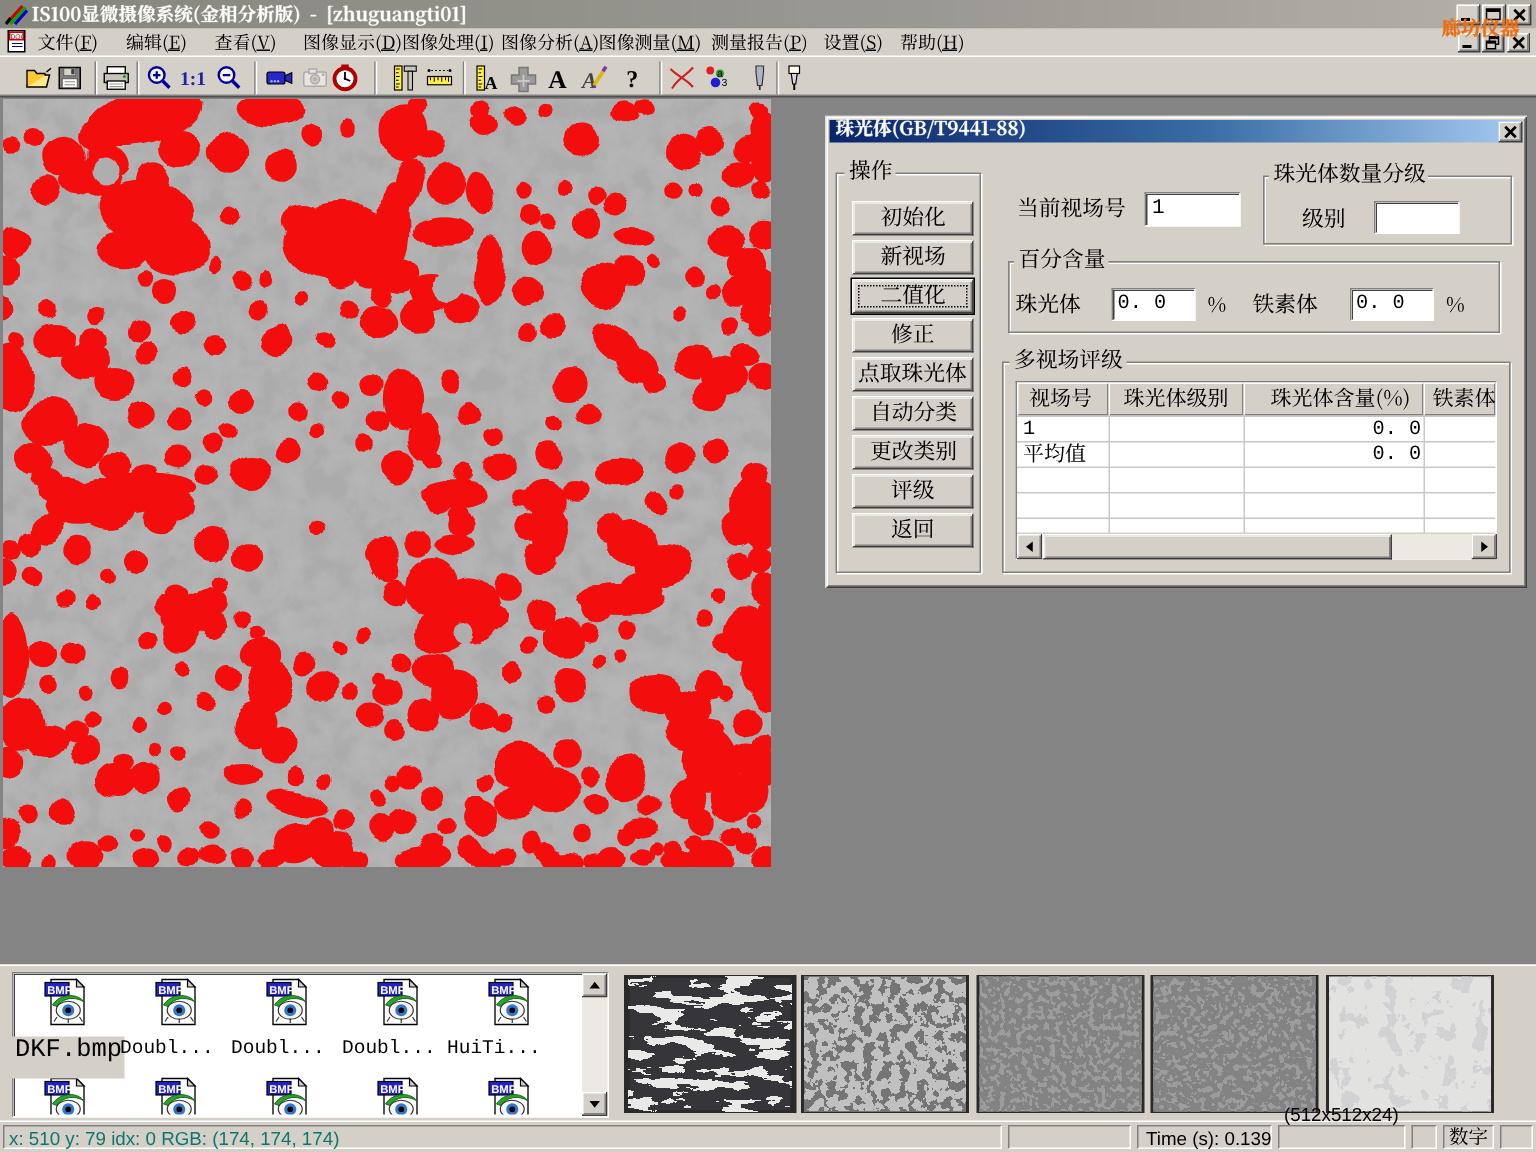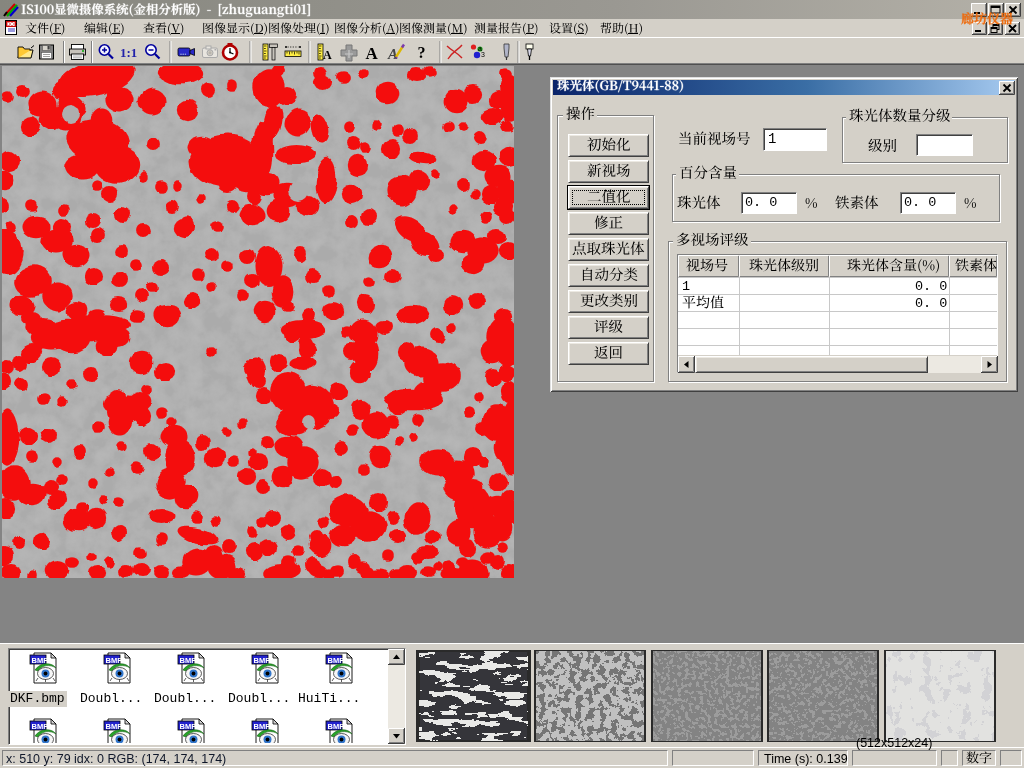--- a/index.html
+++ b/index.html
@@ -803,21 +803,21 @@
       <use href="#bmpicon" x="19" y="68"></use>
       <use href="#bmpicon" x="93" y="2"></use>
       <use href="#bmpicon" x="93" y="68"></use>
       <use href="#bmpicon" x="167" y="2"></use>
       <use href="#bmpicon" x="167" y="68"></use>
       <use href="#bmpicon" x="241" y="2"></use>
       <use href="#bmpicon" x="241" y="68"></use>
       <use href="#bmpicon" x="315" y="2"></use>
       <use href="#bmpicon" x="315" y="68"></use>
     </svg>
-    <div class="abs" style="left:8px;top:691px;height:16px;padding:0 2px;background:#d4d0c8;font-family:'Liberation Mono',monospace;font-size:13px;color:#000;white-space:nowrap">DKF.bmp</div>
+    <div class="abs" style="left:8px;top:691px;height:28px;padding:0 2px;background:#d4d0c8;font-family:'Liberation Mono',monospace;font-size:17px;color:#000;white-space:nowrap">DKF.bmp</div>
     <div class="abs" style="left:78px;top:691px;height:16px;padding:0 2px;font-family:'Liberation Mono',monospace;font-size:13px;color:#000;white-space:nowrap">Doubl...</div>
     <div class="abs" style="left:152px;top:691px;height:16px;padding:0 2px;font-family:'Liberation Mono',monospace;font-size:13px;color:#000;white-space:nowrap">Doubl...</div>
     <div class="abs" style="left:226px;top:691px;height:16px;padding:0 2px;font-family:'Liberation Mono',monospace;font-size:13px;color:#000;white-space:nowrap">Doubl...</div>
     <div class="abs" style="left:296px;top:691px;height:16px;padding:0 2px;font-family:'Liberation Mono',monospace;font-size:13px;color:#000;white-space:nowrap">HuiTi...</div>
     <div class="abs" style="left:388px;top:649px;width:17px;height:95px;background:#ece9e2"></div>
     <svg class="abs" style="left:388px;top:649px" width="17" height="16">
       <rect width="17" height="16" fill="#d4d0c8"></rect>
       <path d="M0.5 15V0.5H16" stroke="#fff" fill="none"></path>
       <path d="M0 15.5H16.5V0" stroke="#404040" fill="none"></path>
       <path d="M1 14.5H15.5V1" stroke="#808080" fill="none"></path>
@@ -880,21 +880,21 @@
       <rect x="886" y="1" width="108" height="90" filter="url(#tnE)" opacity="0.75"></rect>
     </svg>
     <div class="abs" style="left:0;top:747px;width:1024px;height:21px;background:#d4d0c8;border-top:1px solid #fff"></div>
     <div class="abs" style="left:2px;top:750px;width:666px;height:16px;border:1px solid;border-color:#808080 #fff #fff #808080"></div>
     <div class="abs" style="left:672px;top:750px;width:82px;height:16px;border:1px solid;border-color:#808080 #fff #fff #808080"></div>
     <div class="abs" style="left:758px;top:750px;width:90px;height:16px;border:1px solid;border-color:#808080 #fff #fff #808080"></div>
     <div class="abs" style="left:852px;top:750px;width:85px;height:16px;border:1px solid;border-color:#808080 #fff #fff #808080"></div>
     <div class="abs" style="left:941px;top:750px;width:17px;height:16px;border:1px solid;border-color:#808080 #fff #fff #808080"></div>
     <div class="abs" style="left:962px;top:750px;width:34px;height:16px;border:1px solid;border-color:#808080 #fff #fff #808080"></div>
     <div class="abs" style="left:1000px;top:750px;width:22px;height:16px;border:1px solid;border-color:#808080 #fff #fff #808080"></div>
-    <div class="abs" style="left:6px;top:752px;font-size:12.5px;color:#0f172a;font-family:'Liberation Sans'">x: 510 y: 79 idx: 0 RGB: (174, 174, 174)</div>
+    <div class="abs" style="left:6px;top:752px;font-size:12.5px;color:#0f766e;font-family:'Liberation Sans'">x: 510 y: 79 idx: 0 RGB: (174, 174, 174)</div>
     <div class="abs" style="left:764px;top:752px;font-size:12.5px;font-family:'Liberation Sans'">Time (s): 0.139</div>
     <div class="abs" style="left:856px;top:736px;font-size:12.5px;font-family:'Liberation Sans'">(512x512x24)</div>
     <svg style="position:absolute;left:966px;top:751px" width="28" height="16" viewBox="0 0 28 16">
       <path transform="translate(0,11.4)" d="M5.8 -3.8V-3.5H0.7L0.5 -3.8ZM5.3 -3.8 5.8 -4.3 6.7 -3.5Q6.6 -3.4 6.2 -3.4Q5.8 -2.2 5.1 -1.4Q4.4 -0.5 3.4 0.1Q2.3 0.7 0.7 1L0.7 0.8Q2.7 0.2 3.9 -1Q5 -2.1 5.4 -3.8ZM1.4 -2Q2.5 -2 3.3 -1.8Q4.1 -1.6 4.7 -1.4Q5.2 -1.2 5.5 -0.9Q5.8 -0.7 5.9 -0.5Q6 -0.3 6 -0.1Q5.9 0.1 5.8 0.1Q5.6 0.2 5.4 0.1Q5.1 -0.2 4.6 -0.5Q4.1 -0.8 3.6 -1.1Q3 -1.3 2.4 -1.5Q1.8 -1.7 1.3 -1.8ZM1.3 -1.8Q1.5 -2.1 1.7 -2.5Q2 -3 2.3 -3.5Q2.5 -4 2.7 -4.4Q3 -4.9 3.1 -5.2L4.3 -4.7Q4.3 -4.6 4.1 -4.5Q4 -4.5 3.6 -4.5L3.9 -4.7Q3.7 -4.3 3.4 -3.8Q3.1 -3.3 2.8 -2.7Q2.4 -2.2 2.2 -1.8ZM11.5 -8.8Q11.5 -8.8 11.6 -8.7Q11.8 -8.6 11.9 -8.4Q12.1 -8.3 12.3 -8.1Q12.5 -7.9 12.7 -7.8Q12.6 -7.6 12.3 -7.6H7.8V-8H10.9ZM9.6 -10.6Q9.5 -10.4 9.4 -10.3Q9.3 -10.3 9.1 -10.3Q8.7 -8.5 8.1 -7Q7.5 -5.5 6.6 -4.5L6.4 -4.6Q6.8 -5.4 7.1 -6.4Q7.5 -7.4 7.7 -8.6Q8 -9.7 8.1 -10.9ZM11.5 -8Q11.4 -6.4 11 -5Q10.6 -3.6 10 -2.5Q9.3 -1.4 8.2 -0.5Q7.1 0.4 5.5 1L5.3 0.8Q6.7 0.1 7.7 -0.8Q8.6 -1.7 9.2 -2.8Q9.8 -3.9 10.1 -5.2Q10.4 -6.5 10.5 -8ZM7.7 -7.7Q8 -6 8.6 -4.4Q9.2 -2.9 10.2 -1.7Q11.2 -0.5 12.7 0.2L12.6 0.3Q12.3 0.4 12.1 0.6Q11.9 0.7 11.8 1Q10.4 0.1 9.6 -1.1Q8.7 -2.4 8.3 -4Q7.8 -5.6 7.6 -7.3ZM6.6 -10.1Q6.6 -10 6.4 -9.9Q6.3 -9.8 6.1 -9.8Q5.8 -9.5 5.5 -9.1Q5.2 -8.7 4.9 -8.4L4.6 -8.5Q4.8 -8.9 5 -9.4Q5.2 -10 5.4 -10.5ZM1.3 -10.4Q1.8 -10.2 2.1 -9.9Q2.5 -9.7 2.6 -9.4Q2.7 -9.1 2.7 -8.9Q2.7 -8.7 2.6 -8.6Q2.5 -8.5 2.3 -8.5Q2.2 -8.4 2 -8.6Q1.9 -9 1.7 -9.5Q1.4 -10 1.1 -10.3ZM4 -7.6Q4.8 -7.4 5.3 -7.2Q5.8 -6.9 6 -6.6Q6.3 -6.3 6.3 -6.1Q6.4 -5.8 6.3 -5.6Q6.2 -5.5 6.1 -5.4Q5.9 -5.4 5.7 -5.5Q5.5 -5.8 5.2 -6.2Q4.9 -6.6 4.6 -6.9Q4.2 -7.3 3.9 -7.5ZM4 -8Q3.5 -7 2.6 -6.2Q1.7 -5.4 0.6 -4.8L0.4 -5.1Q1.3 -5.7 2 -6.5Q2.7 -7.3 3.1 -8.2H4ZM4.6 -10.8Q4.6 -10.6 4.5 -10.6Q4.4 -10.5 4.2 -10.4V-5.4Q4.2 -5.3 4 -5.3Q3.9 -5.2 3.8 -5.1Q3.6 -5.1 3.5 -5.1H3.3V-10.9ZM6.2 -8.9Q6.2 -8.9 6.3 -8.8Q6.5 -8.6 6.8 -8.4Q7 -8.2 7.2 -8Q7.1 -7.8 6.9 -7.8H0.7L0.6 -8.2H5.6Z M23.8 -8.8 24.4 -9.4 25.5 -8.4Q25.4 -8.4 25.3 -8.3Q25.2 -8.3 25 -8.3Q24.7 -8 24.2 -7.5Q23.8 -7.1 23.4 -6.8L23.2 -6.9Q23.3 -7.2 23.5 -7.6Q23.6 -7.9 23.8 -8.2Q23.9 -8.6 24 -8.8ZM15.2 -9.5Q15.4 -8.8 15.4 -8.2Q15.3 -7.7 15.1 -7.3Q14.9 -7 14.7 -6.8Q14.5 -6.7 14.3 -6.6Q14.1 -6.6 13.9 -6.7Q13.7 -6.7 13.6 -6.9Q13.6 -7.1 13.7 -7.4Q13.8 -7.6 14 -7.7Q14.3 -7.8 14.5 -8.1Q14.7 -8.4 14.9 -8.7Q15 -9.1 15 -9.5ZM24.2 -8.8V-8.5H15V-8.8ZM18.7 -10.9Q19.3 -10.8 19.7 -10.6Q20.1 -10.3 20.3 -10.1Q20.5 -9.8 20.5 -9.5Q20.4 -9.3 20.3 -9.1Q20.2 -9 20 -9Q19.8 -8.9 19.5 -9.1Q19.5 -9.6 19.2 -10Q18.9 -10.5 18.5 -10.8ZM21.6 -7 22.2 -7.6 23.3 -6.6Q23.2 -6.5 23.1 -6.5Q22.9 -6.5 22.7 -6.5Q22.1 -6.1 21.3 -5.6Q20.6 -5.2 19.8 -5H19.5Q19.9 -5.2 20.4 -5.6Q20.8 -5.9 21.2 -6.3Q21.5 -6.7 21.7 -7ZM20.4 -5.2Q20.4 -4.9 19.9 -4.9V-0.3Q19.9 0.1 19.8 0.4Q19.7 0.6 19.4 0.8Q19.1 1 18.4 1Q18.4 0.8 18.3 0.6Q18.2 0.5 18.1 0.4Q17.9 0.3 17.6 0.2Q17.3 0.1 16.8 0V-0.2Q16.8 -0.2 17 -0.2Q17.3 -0.1 17.6 -0.1Q18 -0.1 18.3 -0.1Q18.6 -0.1 18.7 -0.1Q18.9 -0.1 19 -0.1Q19 -0.2 19 -0.3V-5.3ZM24.2 -4.5Q24.2 -4.5 24.3 -4.4Q24.5 -4.3 24.6 -4.2Q24.8 -4 25 -3.9Q25.2 -3.7 25.4 -3.5Q25.4 -3.3 25.1 -3.3H13.7L13.6 -3.7H23.5ZM22.2 -7V-6.6H15.9L15.8 -7Z" fill="#000"></path>
     </svg>
     <svg style="position:absolute;left:961px;top:12px" width="54" height="16" viewBox="0 0 54 16">
       <path transform="translate(0,11.4)" d="M5.8 -11.1Q6.7 -11.1 7.2 -11Q7.7 -10.8 7.9 -10.6Q8.2 -10.3 8.1 -10Q8.1 -9.7 7.9 -9.5Q7.7 -9.3 7.4 -9.2Q7.1 -9.2 6.8 -9.4Q6.7 -9.9 6.4 -10.3Q6 -10.7 5.7 -11ZM1.4 -9.5V-10L3.2 -9.4H2.9V-5.9Q2.9 -5.1 2.9 -4.1Q2.8 -3.2 2.6 -2.2Q2.3 -1.3 1.8 -0.4Q1.3 0.5 0.4 1.2L0.3 1.1Q0.8 0.1 1.1 -1.1Q1.3 -2.3 1.3 -3.5Q1.4 -4.7 1.4 -5.9V-9.4ZM11.2 -10.4Q11.2 -10.4 11.4 -10.3Q11.5 -10.2 11.7 -10Q12 -9.8 12.2 -9.6Q12.5 -9.4 12.7 -9.2Q12.6 -9 12.3 -9H2.3V-9.4H10.4ZM4.4 -8.9Q5.1 -8.8 5.5 -8.7Q5.9 -8.5 6.1 -8.3Q6.2 -8 6.2 -7.8Q6.2 -7.6 6 -7.4Q5.8 -7.3 5.6 -7.3Q5.3 -7.2 5 -7.4Q5 -7.8 4.8 -8.2Q4.5 -8.5 4.3 -8.8ZM7 -7.2V-6.8H4.1V-7.2ZM3.4 -7.8 4.8 -7.2H4.6V-6.4Q4.6 -6.4 4.3 -6.4Q4 -6.4 3.4 -6.4V-7.2ZM3 -0.6Q3.3 -0.7 3.9 -1Q4.5 -1.2 5.2 -1.5Q5.9 -1.7 6.6 -2L6.7 -1.9Q6.4 -1.6 6 -1.2Q5.6 -0.9 5 -0.4Q4.5 0.1 3.8 0.6ZM4.3 -6.9 4.6 -6.7V-0.7L3.5 -0.2L4.1 -0.7Q4.2 -0.3 4.2 0Q4.1 0.4 4 0.6Q3.8 0.8 3.7 0.9L2.8 -0.7Q3.2 -0.9 3.3 -1Q3.4 -1.1 3.4 -1.3V-6.9ZM9.6 0.7Q9.6 0.7 9.4 0.9Q9.3 1 9 1.1Q8.8 1.1 8.5 1.1H8.3V-7.8V-8.4L9.6 -7.8H11.4V-7.4H9.6ZM10.6 -7.8 11.3 -8.5 12.7 -7.2Q12.5 -7.1 12.1 -7.1Q11.9 -6.7 11.6 -6.3Q11.3 -5.8 11 -5.4Q10.8 -4.9 10.5 -4.6Q11.5 -4 11.9 -3.3Q12.4 -2.5 12.4 -1.8Q12.4 -1 12 -0.5Q11.6 -0.1 10.5 -0Q10.5 -0.3 10.5 -0.6Q10.5 -0.9 10.4 -1Q10.3 -1.1 10.2 -1.2Q10 -1.3 9.8 -1.3V-1.5Q10 -1.5 10.2 -1.5Q10.5 -1.5 10.6 -1.5Q10.8 -1.5 10.9 -1.6Q11 -1.6 11 -1.8Q11.1 -1.9 11.1 -2.2Q11.1 -2.8 10.9 -3.4Q10.6 -4 10.1 -4.5Q10.2 -5 10.4 -5.5Q10.5 -6.1 10.6 -6.8Q10.7 -7.4 10.8 -7.8ZM5.7 -3Q6.5 -2.6 7 -2.2Q7.5 -1.7 7.7 -1.3Q7.9 -0.9 7.9 -0.5Q7.8 -0.2 7.6 0Q7.5 0.2 7.2 0.3Q6.9 0.3 6.6 -0Q6.5 -0.5 6.4 -1Q6.2 -1.5 6 -2Q5.8 -2.5 5.5 -2.9ZM6.9 -4V-3.7H4V-4ZM6.9 -5.6V-5.3H4V-5.6ZM6.2 -7.2 6.8 -7.8 8 -6.9Q7.9 -6.8 7.6 -6.7V-3.6Q7.6 -3.5 7.4 -3.4Q7.2 -3.4 7 -3.3Q6.7 -3.2 6.5 -3.2H6.3V-7.2Z M20.1 -11Q21 -10.9 21.5 -10.6Q22 -10.3 22.2 -10Q22.4 -9.7 22.4 -9.4Q22.4 -9.1 22.2 -8.8Q22 -8.6 21.7 -8.6Q21.4 -8.6 21.1 -8.8Q21 -9.2 20.9 -9.6Q20.7 -9.9 20.5 -10.3Q20.2 -10.6 20 -10.9ZM21.2 -8.3Q21.2 -7.1 21.1 -5.9Q20.9 -4.7 20.6 -3.7Q20.3 -2.6 19.7 -1.7Q19.1 -0.8 18.2 -0.1Q17.3 0.7 16 1.2L15.9 1.1Q17.1 0.2 17.8 -0.8Q18.5 -1.9 18.9 -3.1Q19.3 -4.3 19.4 -5.6Q19.5 -6.9 19.5 -8.3ZM23 -5.9 23.8 -6.6 25.2 -5.5Q25.1 -5.4 25 -5.3Q24.9 -5.3 24.7 -5.2Q24.6 -3.9 24.5 -2.9Q24.4 -1.9 24.3 -1.2Q24.2 -0.5 24 -0.1Q23.8 0.3 23.5 0.5Q23.2 0.8 22.8 0.9Q22.4 1.1 21.9 1.1Q21.9 0.7 21.8 0.5Q21.8 0.2 21.7 0Q21.5 -0.1 21.3 -0.3Q21 -0.4 20.6 -0.5L20.6 -0.6Q20.8 -0.6 21.1 -0.6Q21.4 -0.6 21.6 -0.6Q21.9 -0.6 22 -0.6Q22.3 -0.6 22.5 -0.7Q22.7 -1 22.9 -2.2Q23.1 -3.5 23.2 -5.9ZM23.8 -5.9V-5.5H20.5L20.6 -5.9ZM24.3 -9.6Q24.3 -9.6 24.5 -9.4Q24.6 -9.3 24.8 -9.1Q25.1 -8.9 25.3 -8.7Q25.5 -8.5 25.7 -8.3Q25.7 -8.1 25.4 -8.1H17.6L17.5 -8.5H23.5ZM13.3 -2.6Q13.7 -2.6 14.5 -2.8Q15.4 -2.9 16.4 -3.1Q17.5 -3.3 18.6 -3.5L18.6 -3.4Q17.9 -2.9 16.9 -2.4Q15.9 -1.8 14.4 -1.1Q14.3 -0.8 14 -0.7ZM16.9 -10.6Q16.9 -10.5 16.8 -10.4Q16.7 -10.3 16.4 -10.3V-2.7L15 -2.2V-10.8ZM17.2 -8.3Q17.2 -8.3 17.4 -8.1Q17.5 -8 17.7 -7.8Q17.8 -7.6 18 -7.4Q18.2 -7.2 18.4 -7Q18.3 -6.8 18 -6.8H13.5L13.4 -7.2H16.6Z M31.2 -10.4Q31.1 -10.2 31 -10.2Q30.9 -10.1 30.6 -10.1Q30.1 -8.8 29.5 -7.7Q28.8 -6.6 28 -5.7Q27.3 -4.8 26.4 -4.2L26.2 -4.3Q26.8 -5.1 27.3 -6.2Q27.8 -7.3 28.3 -8.5Q28.7 -9.8 29 -11ZM29.9 -7.2Q29.8 -7.1 29.7 -7Q29.6 -6.9 29.5 -6.9V0.7Q29.4 0.8 29.3 0.9Q29.1 1 28.8 1.1Q28.5 1.2 28.2 1.2H27.9V-6.9L28.5 -7.7ZM32.4 -10.9Q33.3 -10.5 33.8 -10.1Q34.3 -9.6 34.5 -9.2Q34.7 -8.7 34.7 -8.4Q34.7 -8 34.5 -7.8Q34.3 -7.6 34 -7.6Q33.7 -7.6 33.4 -7.8Q33.3 -8.3 33.2 -8.9Q33 -9.4 32.8 -9.9Q32.6 -10.4 32.3 -10.8ZM31.2 -9.5Q31.5 -7.6 32.2 -6.1Q32.9 -4.6 33.8 -3.4Q34.8 -2.3 36.1 -1.5Q37.3 -0.7 38.7 -0.2L38.7 -0Q38.1 -0 37.7 0.3Q37.3 0.6 37 1.1Q35.7 0.4 34.7 -0.5Q33.7 -1.4 32.9 -2.7Q32.2 -4 31.7 -5.6Q31.2 -7.3 31 -9.4ZM38.1 -9.5Q38.1 -9.3 37.9 -9.2Q37.8 -9.1 37.6 -9.1Q37.1 -6.6 36.1 -4.6Q35.1 -2.6 33.5 -1.2Q32 0.3 29.7 1.2L29.6 1Q32.4 -0.5 33.9 -3.3Q35.5 -6.1 36 -9.9Z M46.8 -7Q47.5 -7 47.9 -6.9Q48.3 -6.7 48.4 -6.5Q48.6 -6.3 48.6 -6.1Q48.6 -5.8 48.4 -5.7Q48.3 -5.5 48 -5.5Q47.8 -5.5 47.5 -5.6Q47.4 -6 47.2 -6.3Q46.9 -6.7 46.7 -6.9ZM46.5 -5.5Q47.3 -4.7 48.6 -4.3Q49.9 -3.9 51.7 -3.8L51.7 -3.7Q51.5 -3.5 51.3 -3.2Q51.2 -2.8 51.1 -2.2Q49.8 -2.6 48.9 -3.1Q48.1 -3.5 47.5 -4.1Q46.8 -4.7 46.4 -5.4ZM46.3 -6.5Q46.2 -6.2 45.7 -6.2Q45.3 -5.5 44.5 -4.7Q43.7 -3.9 42.4 -3.3Q41.2 -2.7 39.4 -2.3L39.4 -2.4Q40.8 -3 41.8 -3.8Q42.8 -4.6 43.4 -5.4Q44.1 -6.3 44.4 -7.1ZM50.2 -6.5Q50.2 -6.5 50.3 -6.4Q50.4 -6.3 50.7 -6.1Q50.9 -5.9 51.2 -5.7Q51.4 -5.5 51.6 -5.3Q51.6 -5.1 51.2 -5.1H39.5L39.4 -5.5H49.4ZM48.7 -3 49.4 -3.7 50.8 -2.6Q50.8 -2.6 50.6 -2.5Q50.5 -2.4 50.3 -2.4V0.6Q50.3 0.7 50.1 0.8Q49.9 0.8 49.6 0.9Q49.3 1 49.1 1H48.9V-3ZM47.3 0.7Q47.3 0.7 47.2 0.8Q47 0.9 46.7 1Q46.4 1.1 46.1 1.1H46V-3V-3.6L47.4 -3H49.5V-2.6H47.3ZM49.5 -0.2V0.2H46.6V-0.2ZM43.5 -3 44.2 -3.7 45.5 -2.7Q45.5 -2.6 45.4 -2.5Q45.2 -2.4 45 -2.4V0.5Q45 0.6 44.9 0.7Q44.7 0.8 44.4 0.8Q44.1 0.9 43.9 0.9H43.7V-3ZM42.2 0.8Q42.2 0.8 42.1 0.9Q41.9 1 41.6 1.1Q41.4 1.2 41.1 1.2H40.9V-3V-3L41.4 -3.4L42.3 -3H44.3V-2.6H42.2ZM44.4 -0.2V0.2H41.5V-0.2ZM49 -10.1 49.6 -10.8 51 -9.8Q51 -9.7 50.8 -9.6Q50.7 -9.5 50.5 -9.5V-6.9Q50.5 -6.9 50.3 -6.8Q50.1 -6.7 49.8 -6.7Q49.5 -6.6 49.3 -6.6H49.1V-10.1ZM47.5 -7.1Q47.5 -7 47.3 -6.9Q47.1 -6.8 46.9 -6.7Q46.6 -6.6 46.3 -6.6H46.1V-10.1V-10.7L47.5 -10.1H49.7V-9.7H47.5ZM49.7 -7.6V-7.2H46.7V-7.6ZM43.5 -10.1 44.1 -10.8 45.5 -9.8Q45.4 -9.7 45.3 -9.6Q45.2 -9.6 45 -9.5V-7.2Q45 -7.1 44.8 -7Q44.6 -6.9 44.3 -6.8Q44.1 -6.8 43.8 -6.8H43.6V-10.1ZM42.1 -6.6Q42.1 -6.6 41.9 -6.5Q41.7 -6.4 41.5 -6.3Q41.2 -6.2 40.9 -6.2H40.7V-10.1V-10.7L42.1 -10.1H44.2V-9.7H42.1ZM44.3 -7.6V-7.2H41.4V-7.6Z" fill="#ee6e12" stroke="#ee6e12" stroke-width="0.3"></path>
     </svg>
   </div>
 </body></html>

